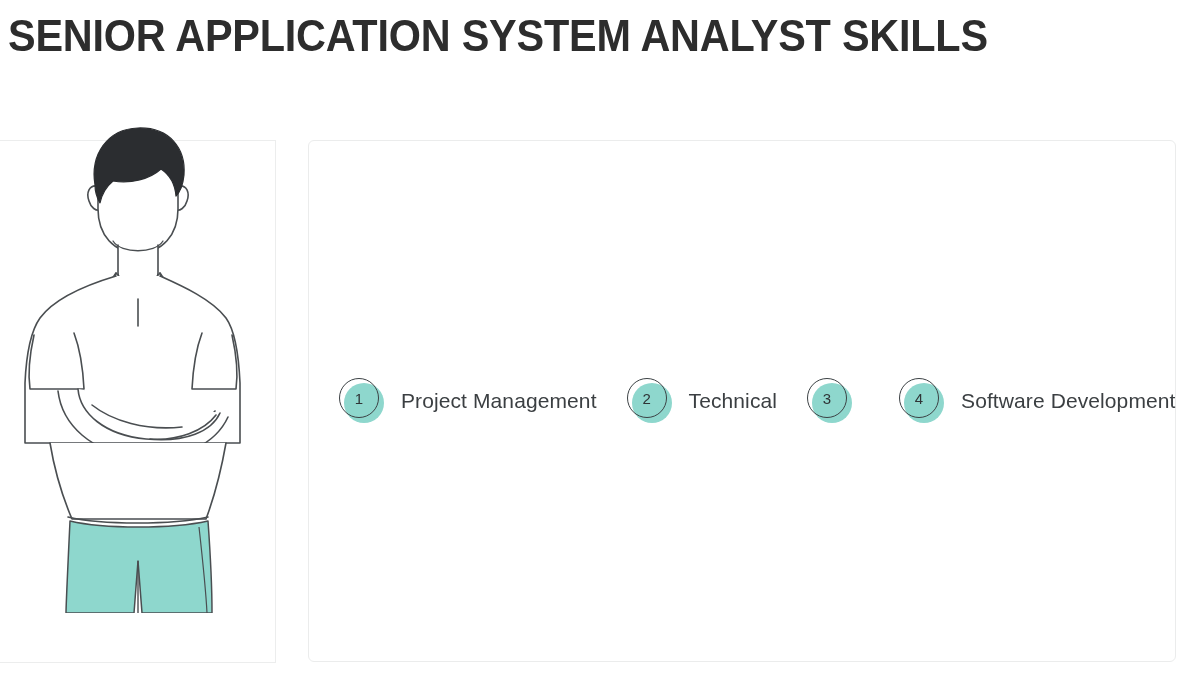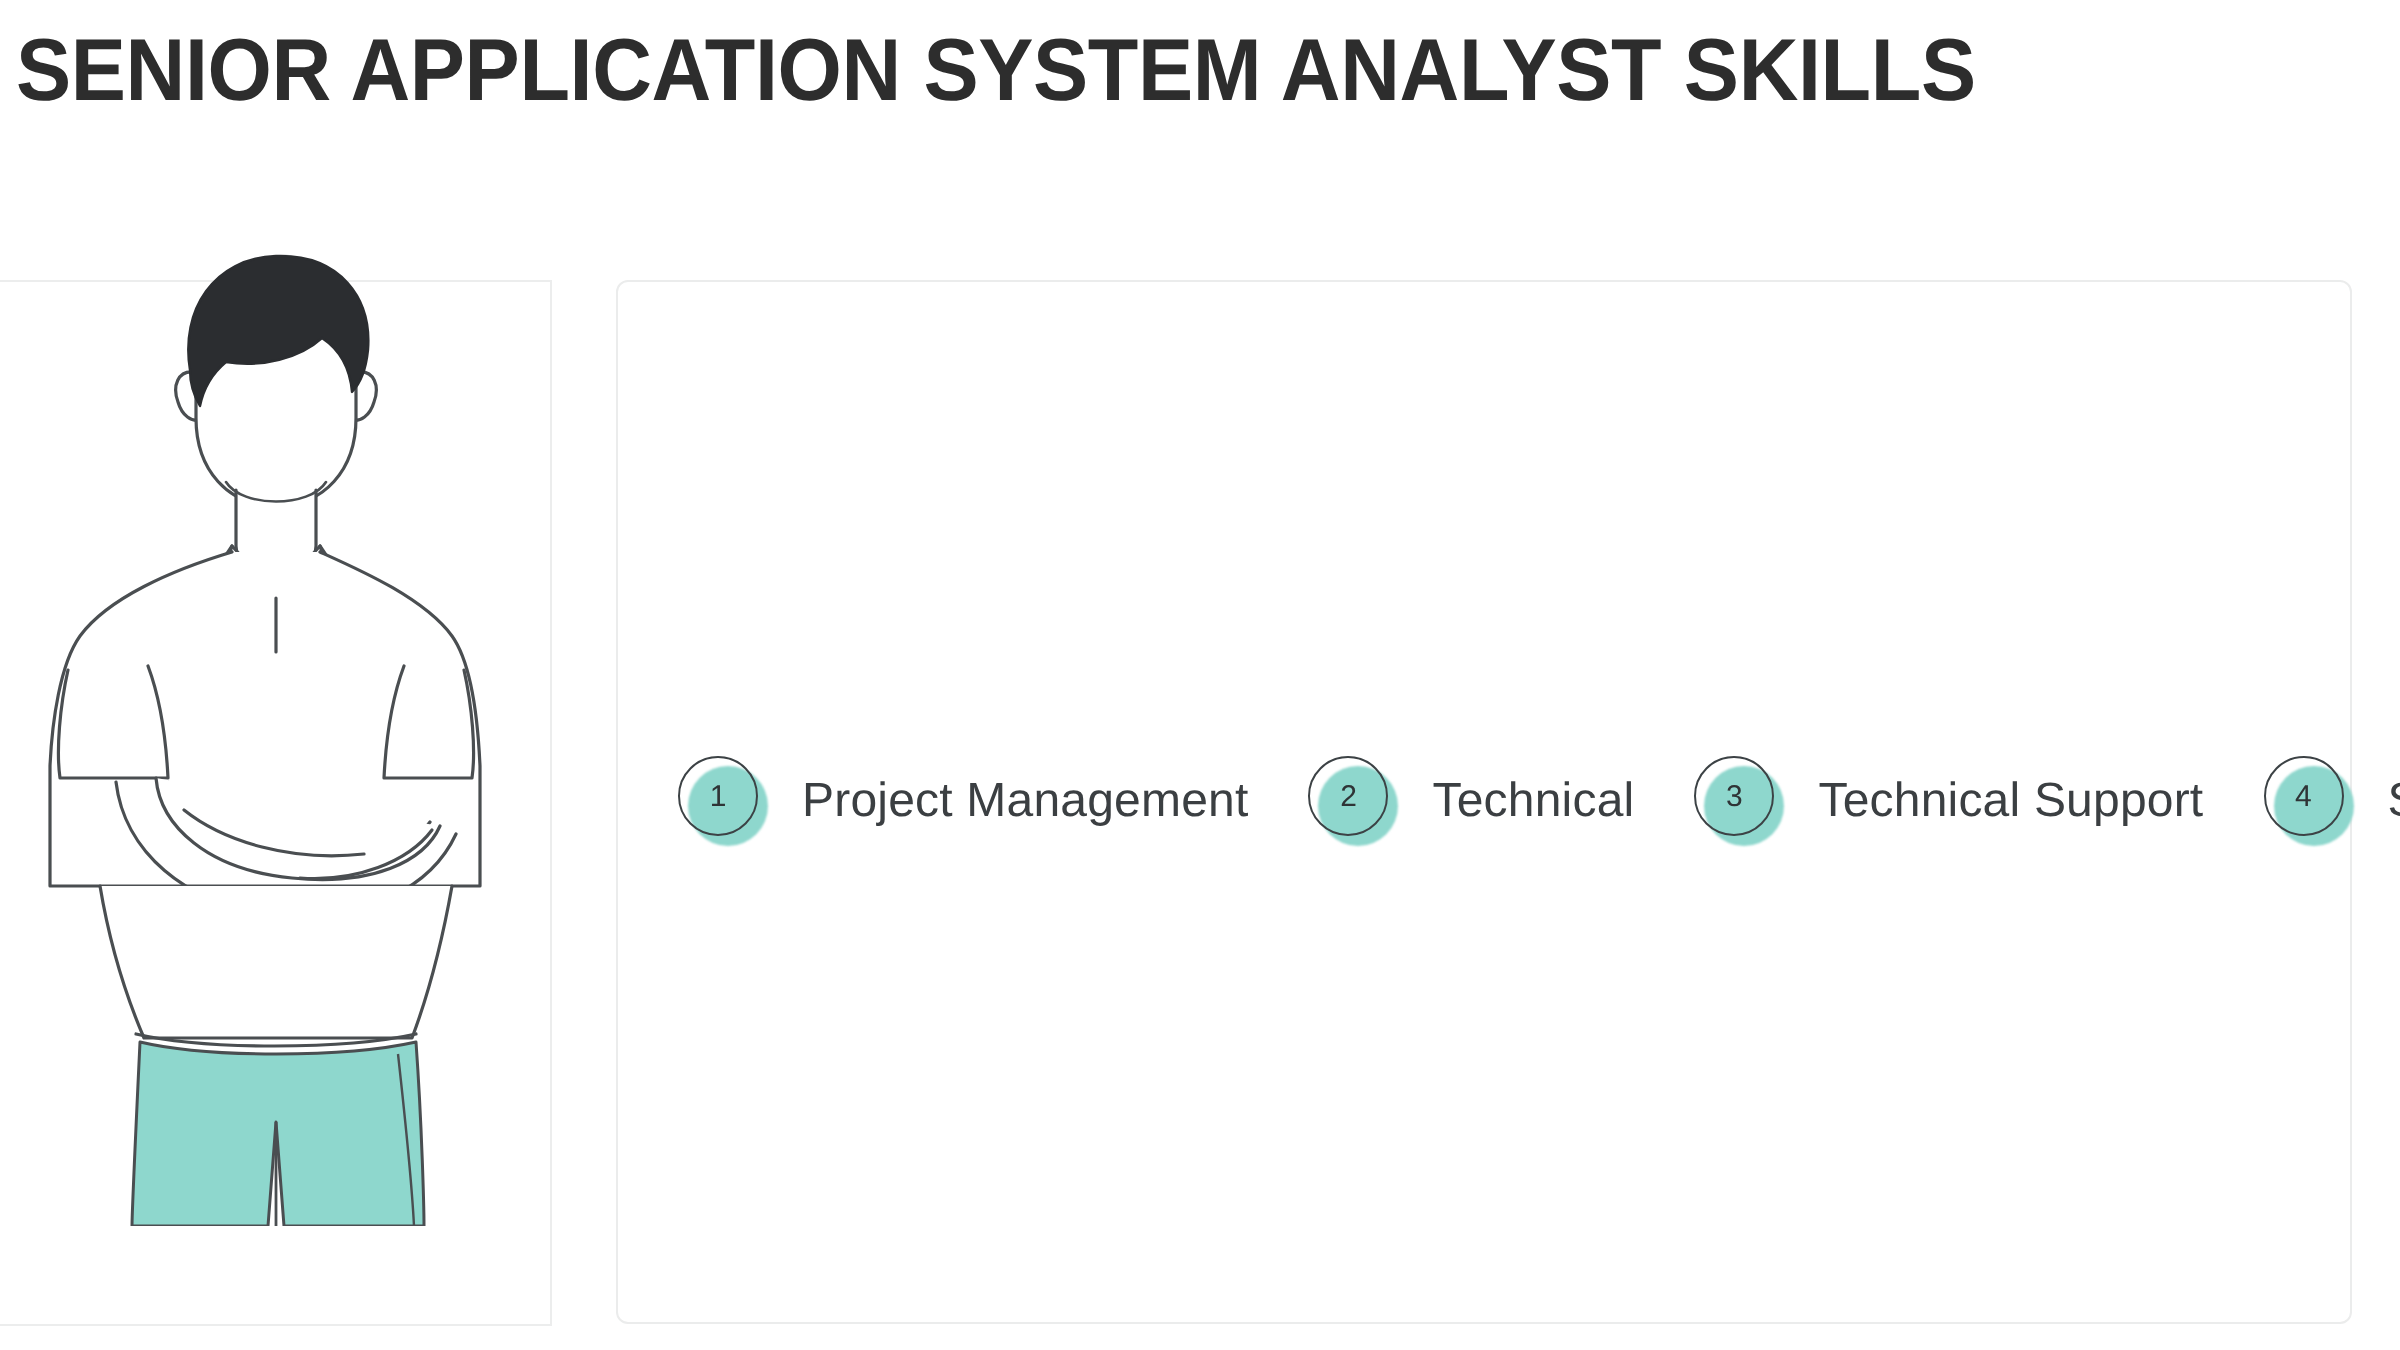--- a/index.html
+++ b/index.html
@@ -124,21 +124,21 @@
     display: flex;
     align-items: center;
     justify-content: center;
     font-family: "Liberation Sans", "DejaVu Sans", sans-serif;
     font-size: 15px;
     font-weight: 400;
     color: #2f3436;
   }
   .skill-label {
     font-family: "Liberation Sans", "DejaVu Sans", sans-serif;
-    font-size: 24px;
+    font-size: 21px;
     font-weight: 400;
     color: #3b3f42;
     white-space: nowrap;
     letter-spacing: 0.1px;
   }
 </style>
 </head>
 <body>
 
 <div id="page-title">SENIOR APPLICATION SYSTEM ANALYST SKILLS</div>
@@ -222,21 +222,20 @@
       </span>
       <span class="skill-label">Technical</span>
     </div>
 
     <div class="skill-item">
       <span class="skill-badge">
         <span class="badge-fill"></span>
         <span class="badge-ring"></span>
         <span class="badge-number">3</span>
       </span>
-      <span class="skill-label">Technical Support</span>
     </div>
 
     <div class="skill-item">
       <span class="skill-badge">
         <span class="badge-fill"></span>
         <span class="badge-ring"></span>
         <span class="badge-number">4</span>
       </span>
       <span class="skill-label">Software Development</span>
     </div>

